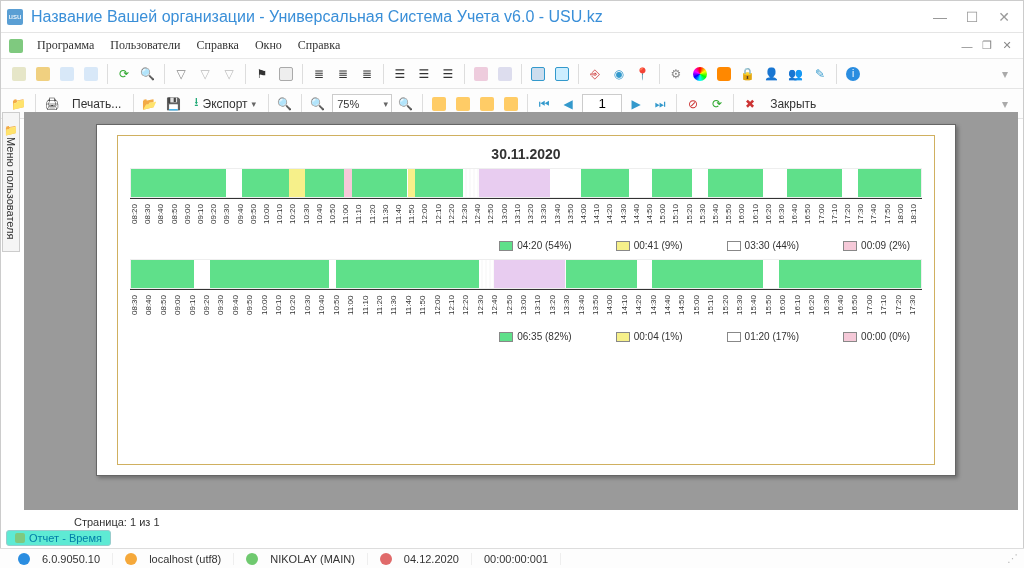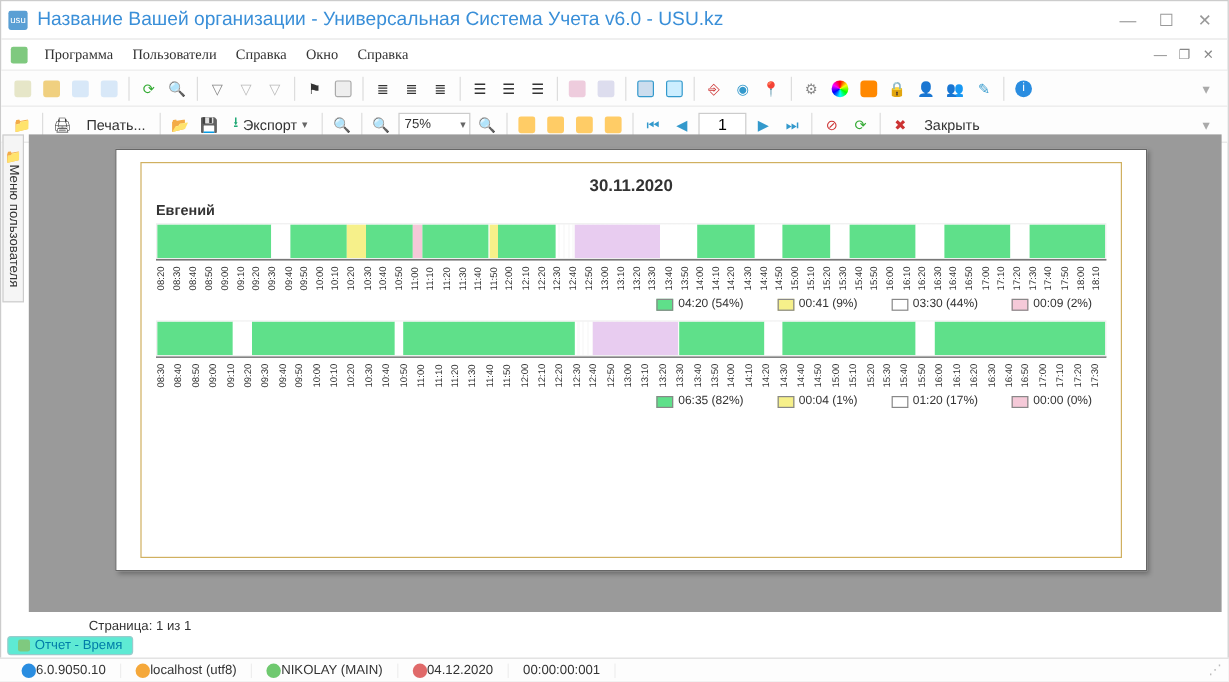--- a/index.html
+++ b/index.html
@@ -43,36 +43,36 @@
   .timeline-bar .seg { position:absolute; top:0; bottom:0; }
   .seg.green { background:#5fe08a; }
   .seg.yellow { background:#f6f08a; }
   .seg.pink { background:#f5c9d8; }
   .seg.violet { background:#e8ccf0; }
   .seg.white { background:#fff; }
 
   .axis { height: 26px; display: flex; font-size: 8px; border-top: 1px solid #333; padding-top:1px; }
   .axis span { flex:1; writing-mode: vertical-rl; transform: rotate(180deg); text-align:left; }
 
-  .legend { display:flex; justify-content:flex-end; gap:28px; font-size:10px; margin: 6px 0 8px; padding-right:12px;}
+  .legend { display:flex; justify-content:flex-end; gap:44px; font-size:10px; margin: 16px 0 8px; padding-right:12px;}
   .legend .li { display:flex; align-items:center; gap:4px; }
   .legend .sw { width:14px; height:10px; border:1px solid #888; }
   .sw.green{background:#5fe08a;} .sw.yellow{background:#f6f08a;} .sw.white{background:#fff;} .sw.pink{background:#f5c9d8;}
 
   
   .page-label { position:absolute; left:74px; bottom:40px; font-size:11px;}
 
   
   .doc-tabs { position:absolute; left:6px; bottom:20px; height:20px; display:flex; align-items:center;}
   .doc-tab { border:1px solid #9cc; color:#007da8; padding:1px 8px; font-size:11px; border-radius:3px; display:flex; align-items:center; gap:4px; background:#5eead4; cursor:pointer;}
   .doc-tab .ic{ width:10px;height:10px;background:#7fc97f;border-radius:2px;}
 
   
   .statusbar { position:absolute; left:0; right:0; bottom:0; height:20px; border-top:1px solid #ddd; display:flex; align-items:center; font-size:11px; padding:0 6px; background:#fdfdfd;}
-  .statusbar .cell { display:flex; align-items:center; gap:0; padding:0 12px; border-right:1px solid #eee;}
+  .statusbar .cell { display:flex; align-items:center; gap:12px; padding:0 12px; border-right:1px solid #eee;}
   .statusbar .grip{ margin-left:auto; color:#bbb;}
   .si { width:12px;height:12px;border-radius:50%; display:inline-block;}
   .si.info{background:#2a8de0;} .si.db{background:#f5a83a;} .si.user{background:#6fc96f;} .si.cal{background:#e06a6a;}
 
   
   .sq { width:14px;height:14px;border-radius:2px; }
 </style>
 </head>
 <body>
 
@@ -222,21 +222,20 @@
 <div class="sidetab">
   <span style="color:#e8a030;writing-mode:horizontal-tb">📁</span>
   <span>Меню пользователя</span>
 </div>
 
 <div class="report-area">
   <div class="report-page">
     <div class="report-inner">
       <div class="report-date">30.11.2020</div>
 
-      <div class="user-name">Евгений</div>
       <div class="timeline-bar">
         <div class="seg green" style="left:0%;width:12%"></div>
         <div class="seg white" style="left:12%;width:2%"></div>
         <div class="seg green" style="left:14%;width:6%"></div>
         <div class="seg yellow" style="left:20%;width:2%"></div>
         <div class="seg green" style="left:22%;width:5%"></div>
         <div class="seg pink" style="left:27%;width:1%"></div>
         <div class="seg green" style="left:28%;width:7%"></div>
         <div class="seg yellow" style="left:35%;width:1%"></div>
         <div class="seg green" style="left:36%;width:6%"></div>

